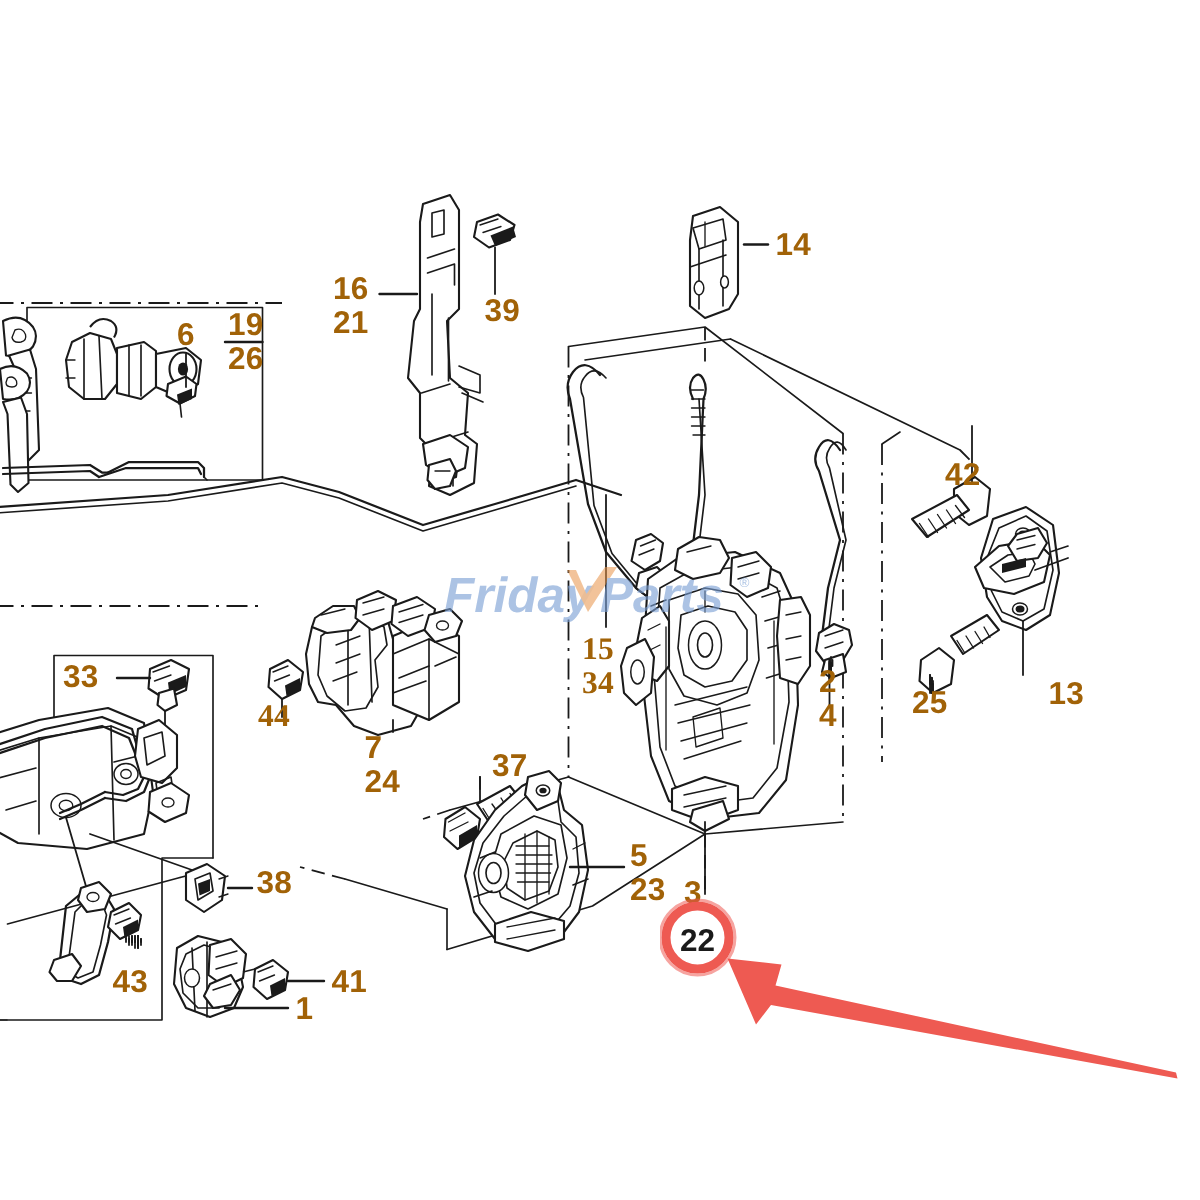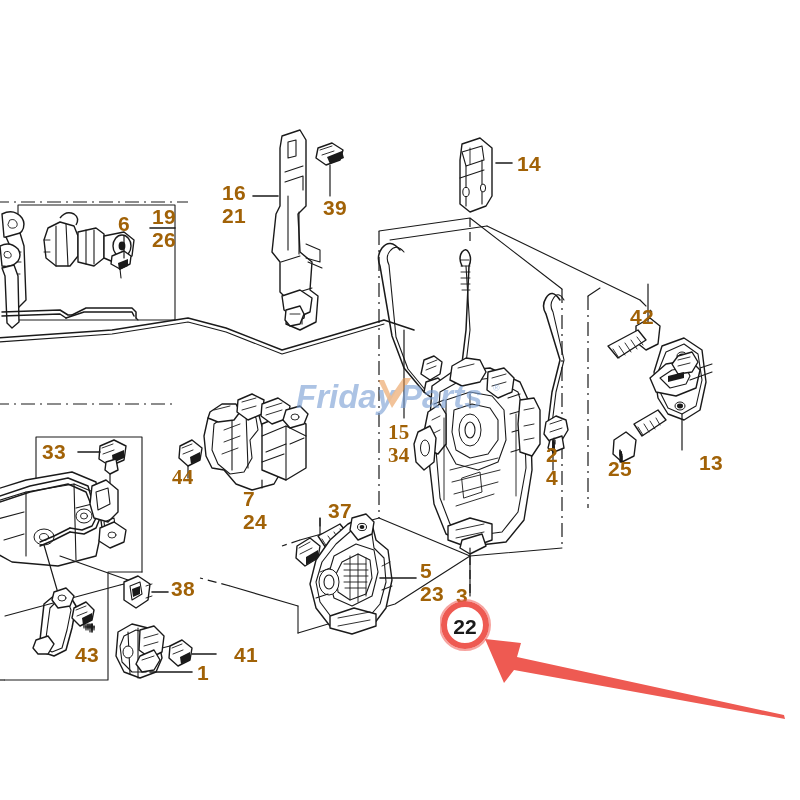--- a/index.html
+++ b/index.html
@@ -470,21 +470,21 @@
   <div class="calloutnum" style="left:630px;top:268px;margin-top:38px;">42</div>
   <div class="calloutnum" style="left:608px;top:458px;">25</div>
   <div class="calloutnum" style="left:699px;top:452px;">13</div>
   <div class="calloutnum" style="left:388px;top:421px;font-family:Liberation Serif, serif;"><span style="display:block">15</span><span style="display:block">34</span></div>
   <div class="calloutnum" style="left:546px;top:444px;"><span style="display:block">2</span><span style="display:block">4</span></div>
   <div class="calloutnum" style="left:42px;top:441px;">33</div>
   <div class="calloutnum" style="left:172px;top:466px;font-family:Liberation Serif, serif;">44</div>
   <div class="calloutnum" style="left:243px;top:488px;"><span style="display:block">7</span><span style="display:block">24</span></div>
   <div class="calloutnum" style="left:171px;top:578px;">38</div>
   <div class="calloutnum" style="left:75px;top:644px;">43</div>
-  <div class="calloutnum" style="left:234px;top:644px;">41</div>
+  <div class="calloutnum" style="left:221px;top:644px;">41</div>
   <div class="calloutnum" style="left:197px;top:662px;">1</div>
   <div class="calloutnum" style="left:308px;top:500px;margin-left:20px;">37</div>
   <div class="calloutnum" style="left:420px;top:560px;"><span style="display:block">5</span><span style="display:block">23</span></div>
   <div class="calloutnum" style="left:456px;top:585px;">3</div>
 
   <svg id="hl" viewBox="0 0 360 135">
     <g>
       <path d="M45 44 L81 48 L77 62 L344 120 L345 124 L74 75 L64 88 Z" fill="#ee5a52"></path>
     </g>
     <g>

